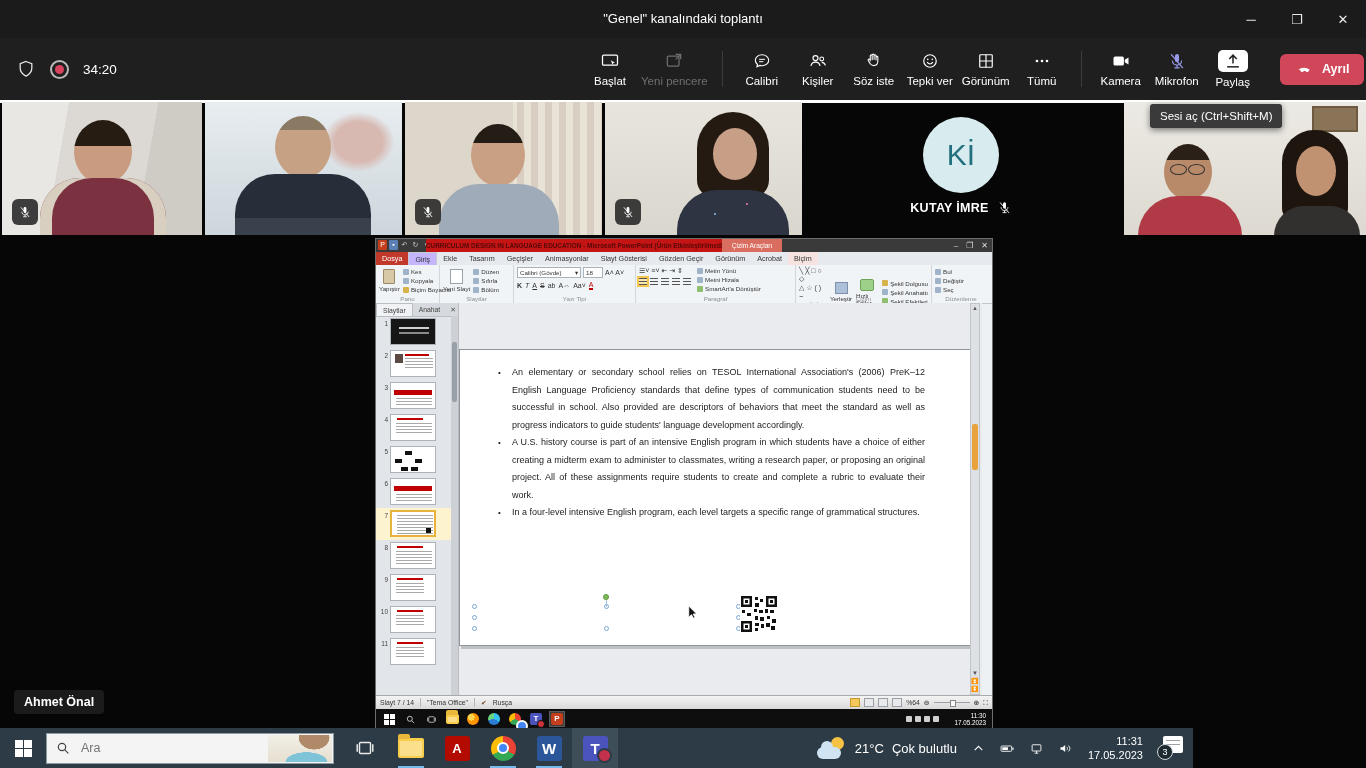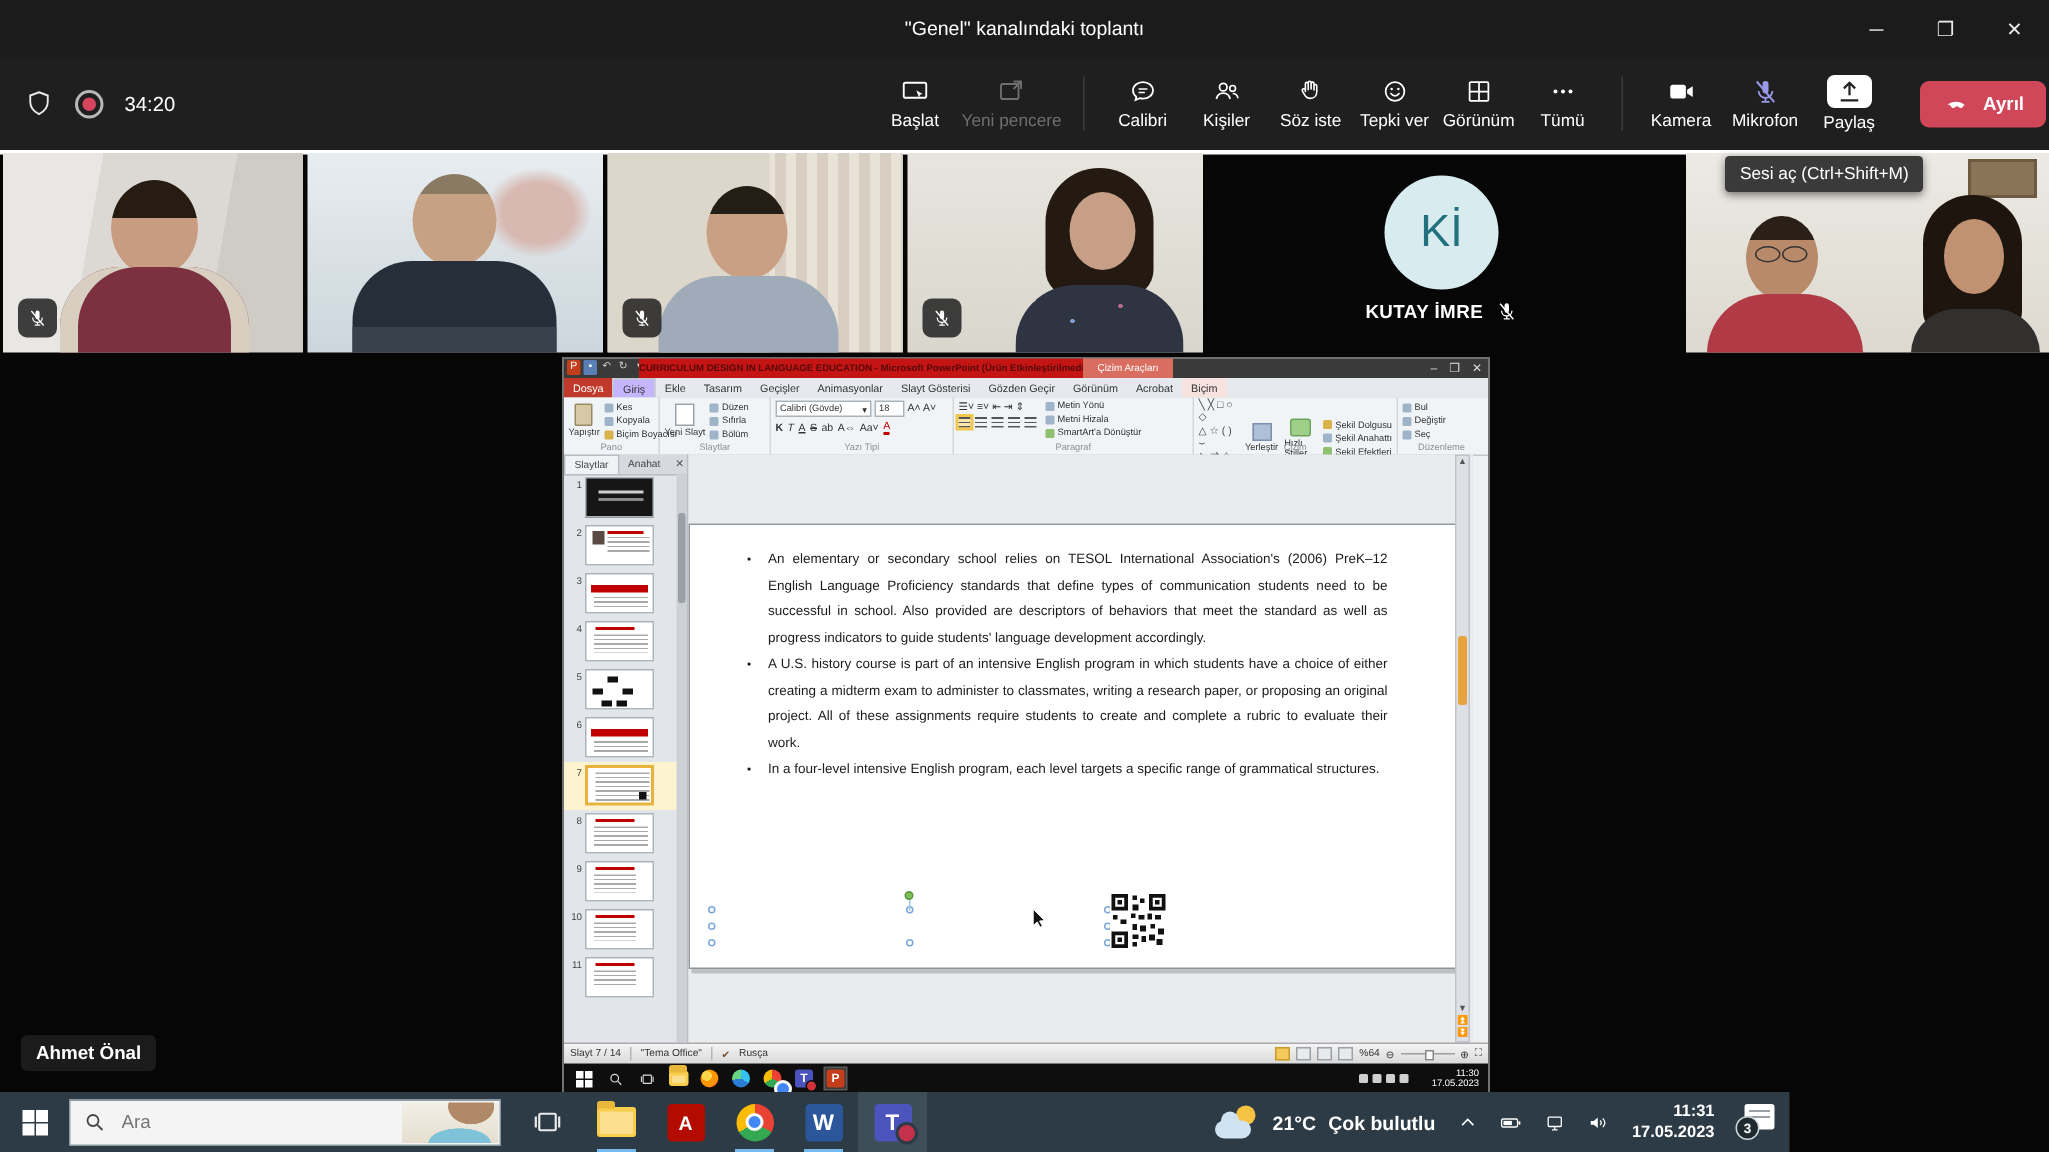--- a/index.html
+++ b/index.html
@@ -183,21 +183,21 @@
   .ticell{width:46px;height:40px;display:flex;align-items:center;justify-content:center;position:relative;}
   .ticell.underline::after{content:"";position:absolute;left:10px;right:10px;bottom:0;height:2px;background:#76b9ed;}
   .ticell.activeapp{background:#3d4e59;}
   .app-sq{width:25px;height:25px;border-radius:3px;color:#fff;display:flex;align-items:center;justify-content:center;font-size:15px;font-weight:bold;}
   .folder{width:26px;height:20px;background:#f8ce4c;border-radius:2px;position:relative;}
   .folder::before{content:"";position:absolute;left:0;top:-4px;width:12px;height:5px;background:#e9b83a;border-radius:2px 2px 0 0;}
   .folder::after{content:"";position:absolute;left:2px;top:3px;right:2px;bottom:2px;background:#fbdf8d;border-radius:1px;}
   .chrome-ic{width:25px;height:25px;border-radius:50%;background:conic-gradient(#ea4335 0 120deg,#34a853 120deg 240deg,#fbbc05 240deg 360deg);position:relative;}
   .chrome-ic::after{content:"";position:absolute;left:6.5px;top:6.5px;width:12px;height:12px;border-radius:50%;background:#4285f4;border:2.5px solid #fff;box-sizing:border-box;}
   .teams-badge{position:absolute;right:6px;bottom:5px;width:11px;height:11px;border-radius:50%;background:#c4314b;border:2px solid #2c3b45;}
-  .wt-right{margin-left:auto;display:flex;align-items:center;height:40px;gap:14px;padding-right:10px;color:#fff;font-weight:bold;}
+  .wt-right{margin-left:auto;display:flex;align-items:center;height:40px;gap:14px;padding-right:10px;color:#fff;}
   .weather{display:flex;align-items:center;gap:8px;font-size:13px;color:#fff;}
   .wicon{width:30px;height:22px;position:relative;}
   .wicon .sun{position:absolute;left:14px;top:0;width:13px;height:13px;border-radius:50%;background:#f6c244;}
   .wicon .cloud{position:absolute;left:0;bottom:0;width:24px;height:12px;border-radius:8px;background:#cfe3f2;}
   .wicon .cloud::before{content:"";position:absolute;left:4px;top:-6px;width:12px;height:12px;border-radius:50%;background:#cfe3f2;}
   .trayicons{display:flex;align-items:center;gap:12px;}
   .wt-clock{font-size:11px;line-height:14px;text-align:right;}
   .notif{position:relative;width:26px;height:24px;}
   .notif .paper{position:absolute;right:0;top:0;width:20px;height:17px;background:#fff;border-radius:2px;}
   .notif .paper::after{content:"";position:absolute;left:3px;top:4px;right:3px;height:8px;

